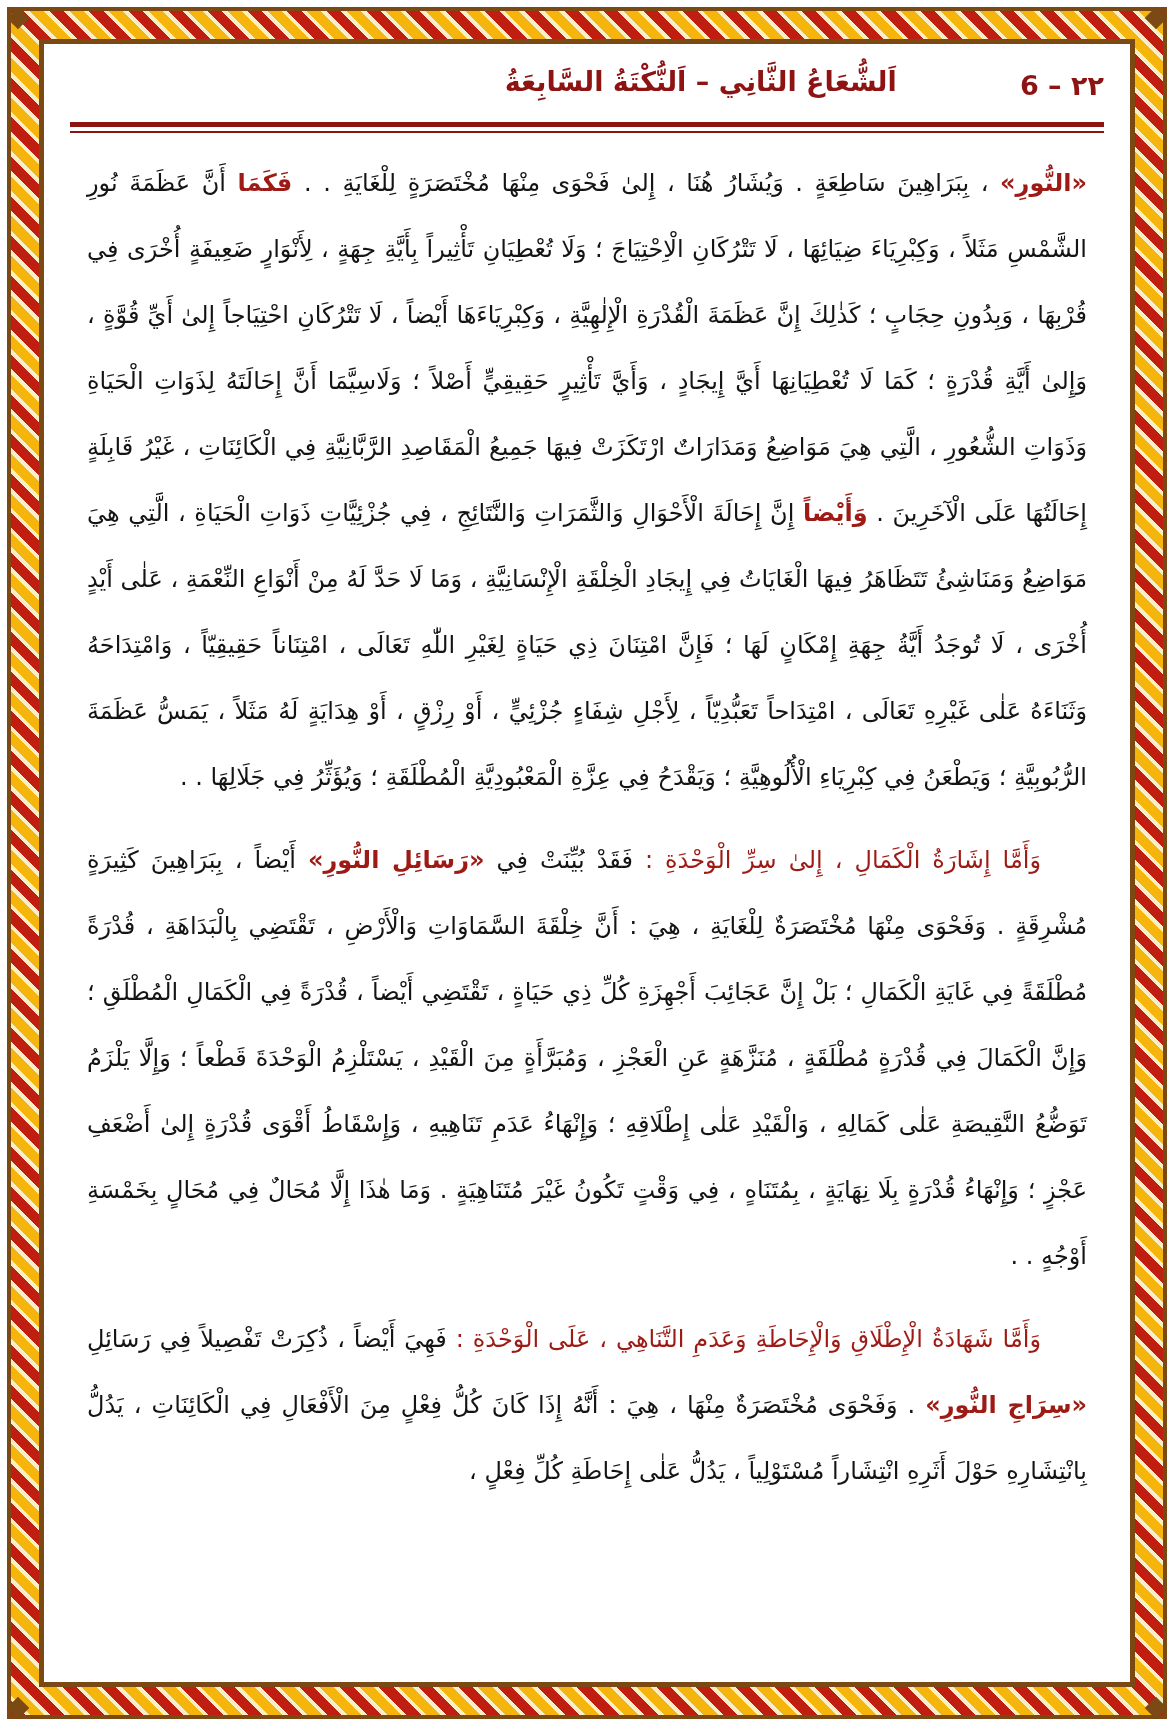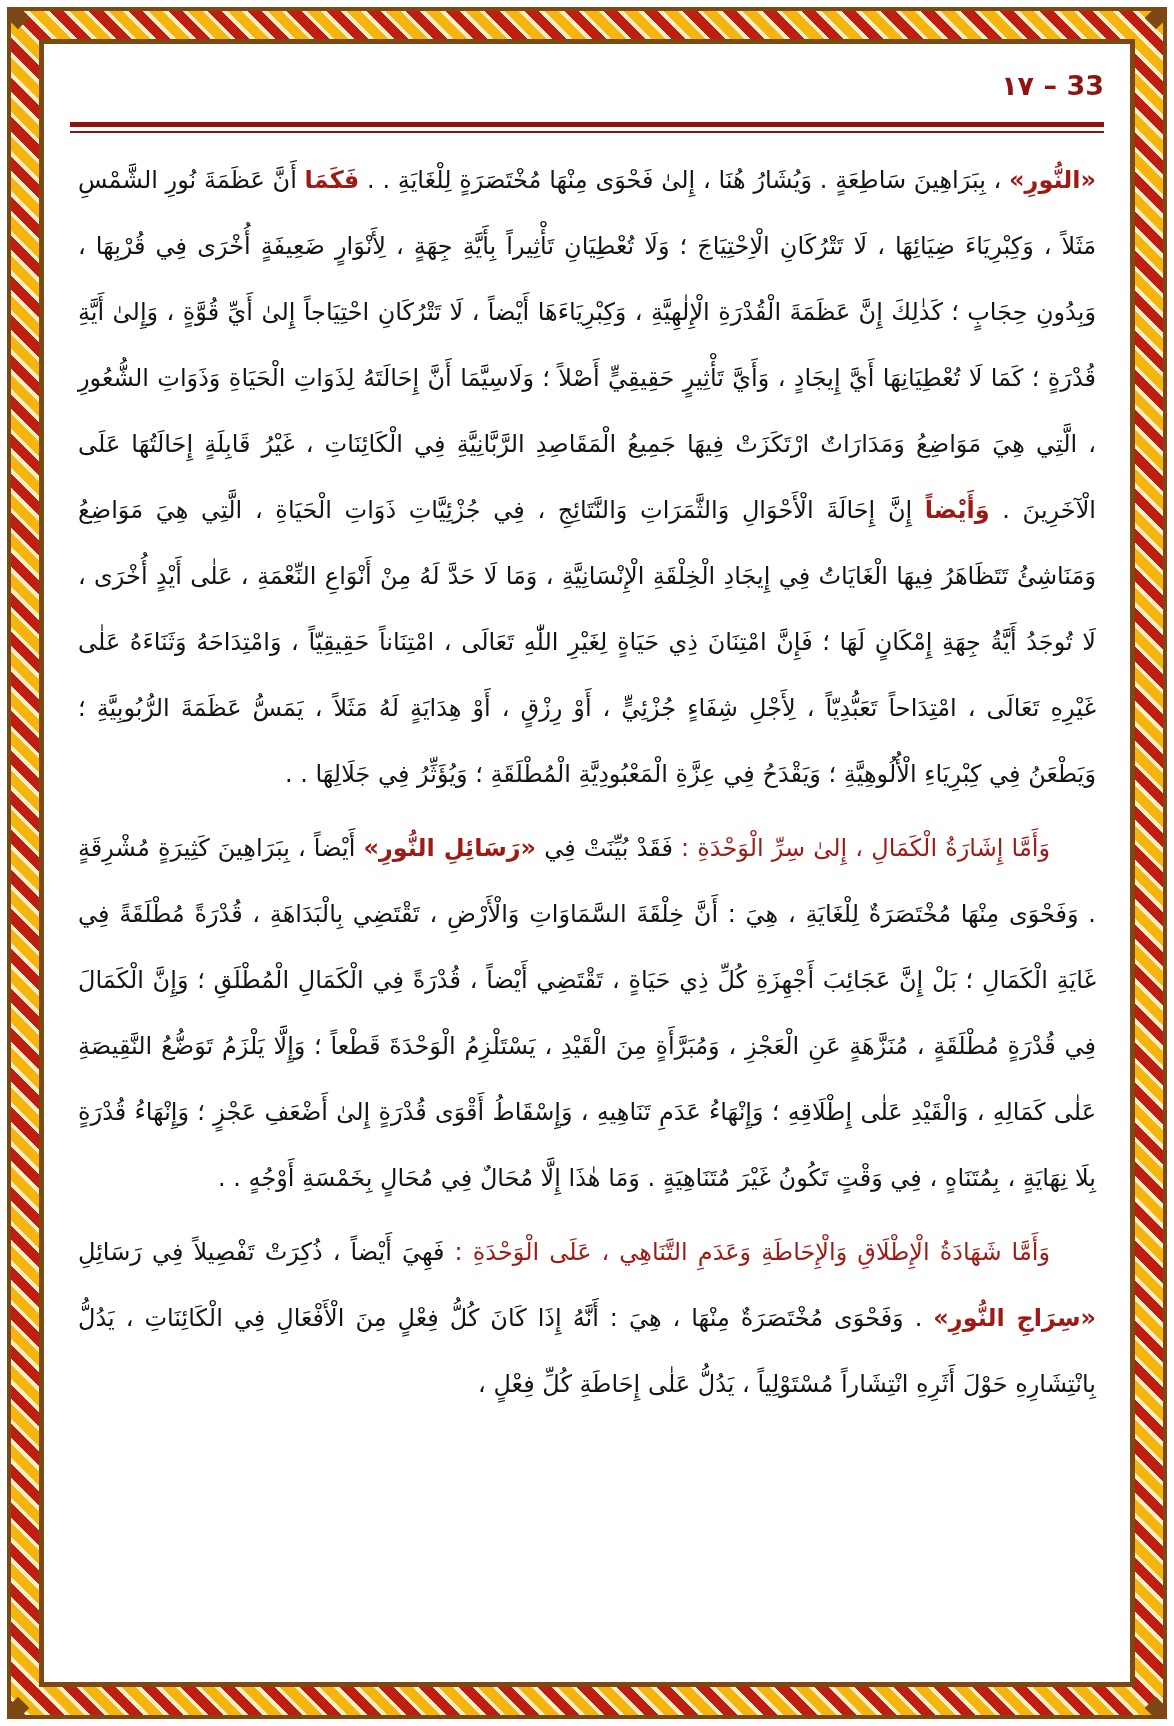--- a/index.html
+++ b/index.html
@@ -53,42 +53,43 @@
   .rule .thick{height:5px;background:#8E1414;}
   .rule .thin{height:2px;background:#8E1414;margin-top:4px;}
   
   .body-text{
     margin-top:14px;
     color:#141414;
     font-size:24px;
     line-height:66px;
     text-align:justify;
   }
-  .body-text p{margin:8px;padding:0;}
+  .body-text p{margin:17px;padding:0;}
   .para-indent{text-indent:46px;}
   .seg-red{color:#9E1B15;font-weight:bold;}
   .seg-red-title{color:#9E1B15;font-weight:normal;}
   .seg-black{color:#141414;}
 </style>
 </head>
 <body>
 
 <div class="page">
 
   <div class="band">
     <span class="corner tl"></span>
     <span class="corner tr"></span>
     <span class="corner bl"></span>
     <span class="corner br"></span>
   </div>
 
   <div class="inner">
 
     <div class="header">
-      <div class="page-numbers">33 – ١٧</div>
+      <div class="page-numbers">٢٢ – 6</div>
+      <div class="doc-title">اَلشُّعَاعُ الثَّانِي – اَلنُّكْتَةُ السَّابِعَةُ</div>
     </div>
 
     <div class="rule">
       <div class="thick"></div>
       <div class="thin"></div>
     </div>
 
     <div class="body-text">
 
       <p>

